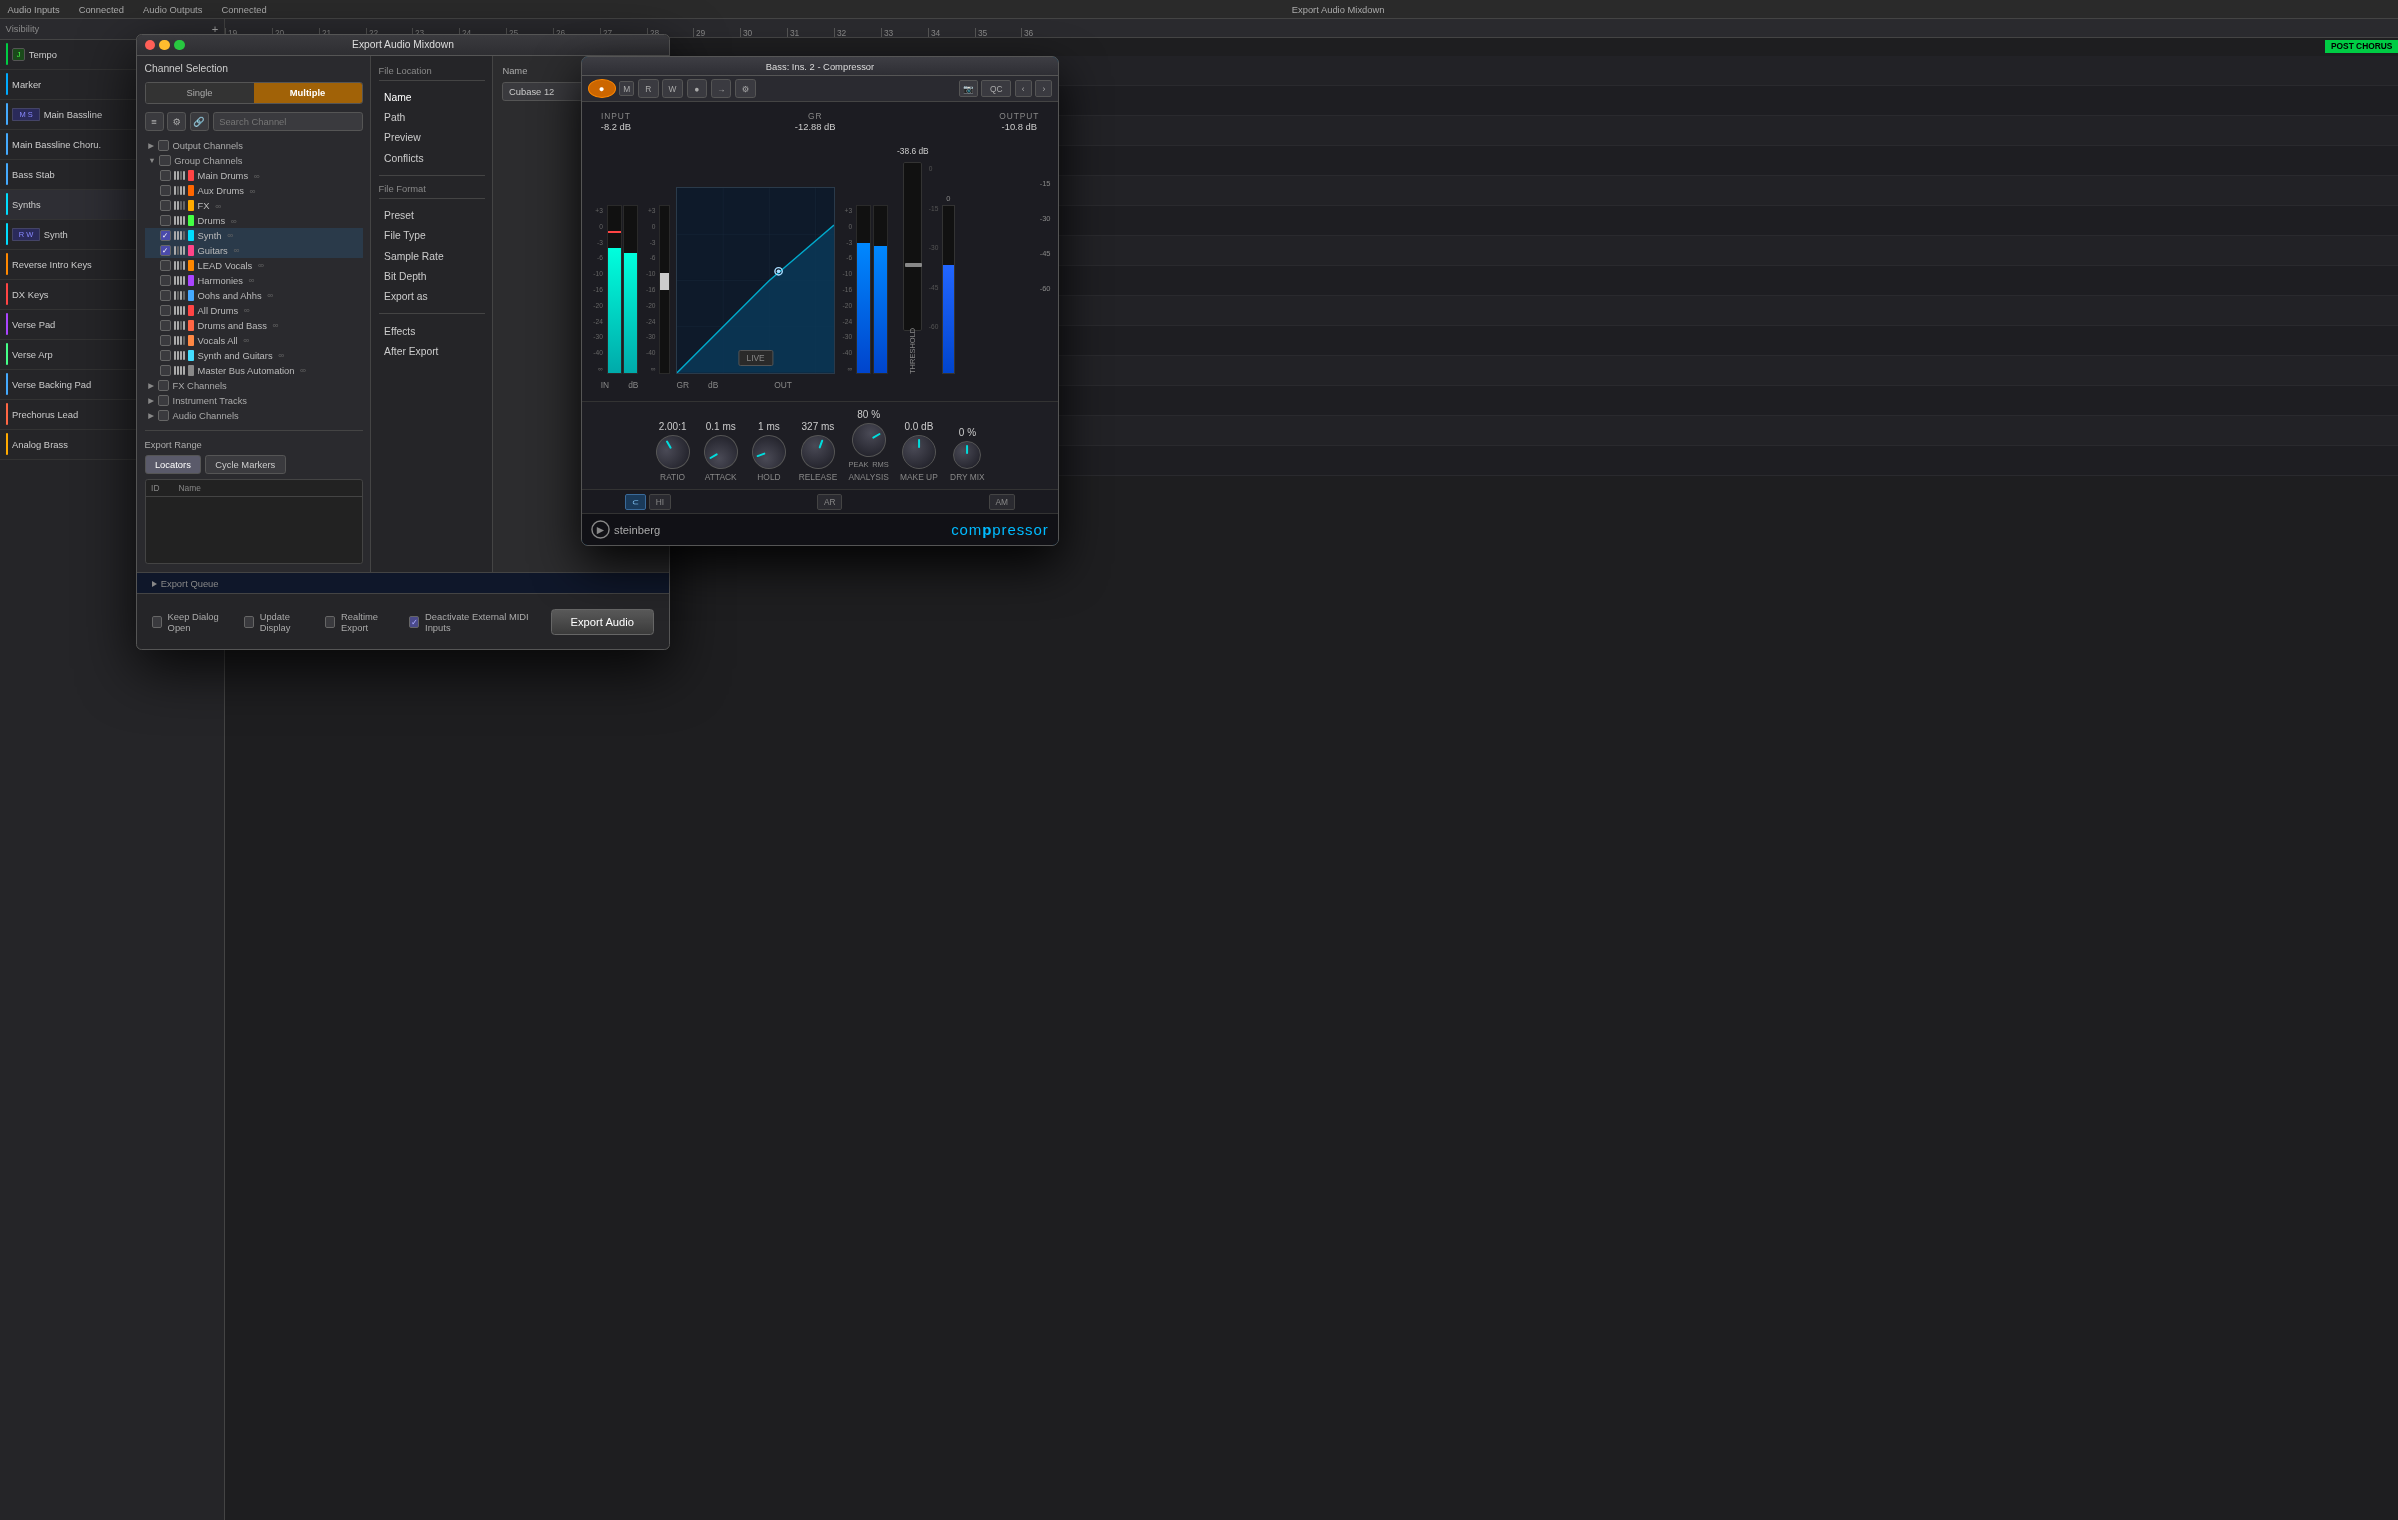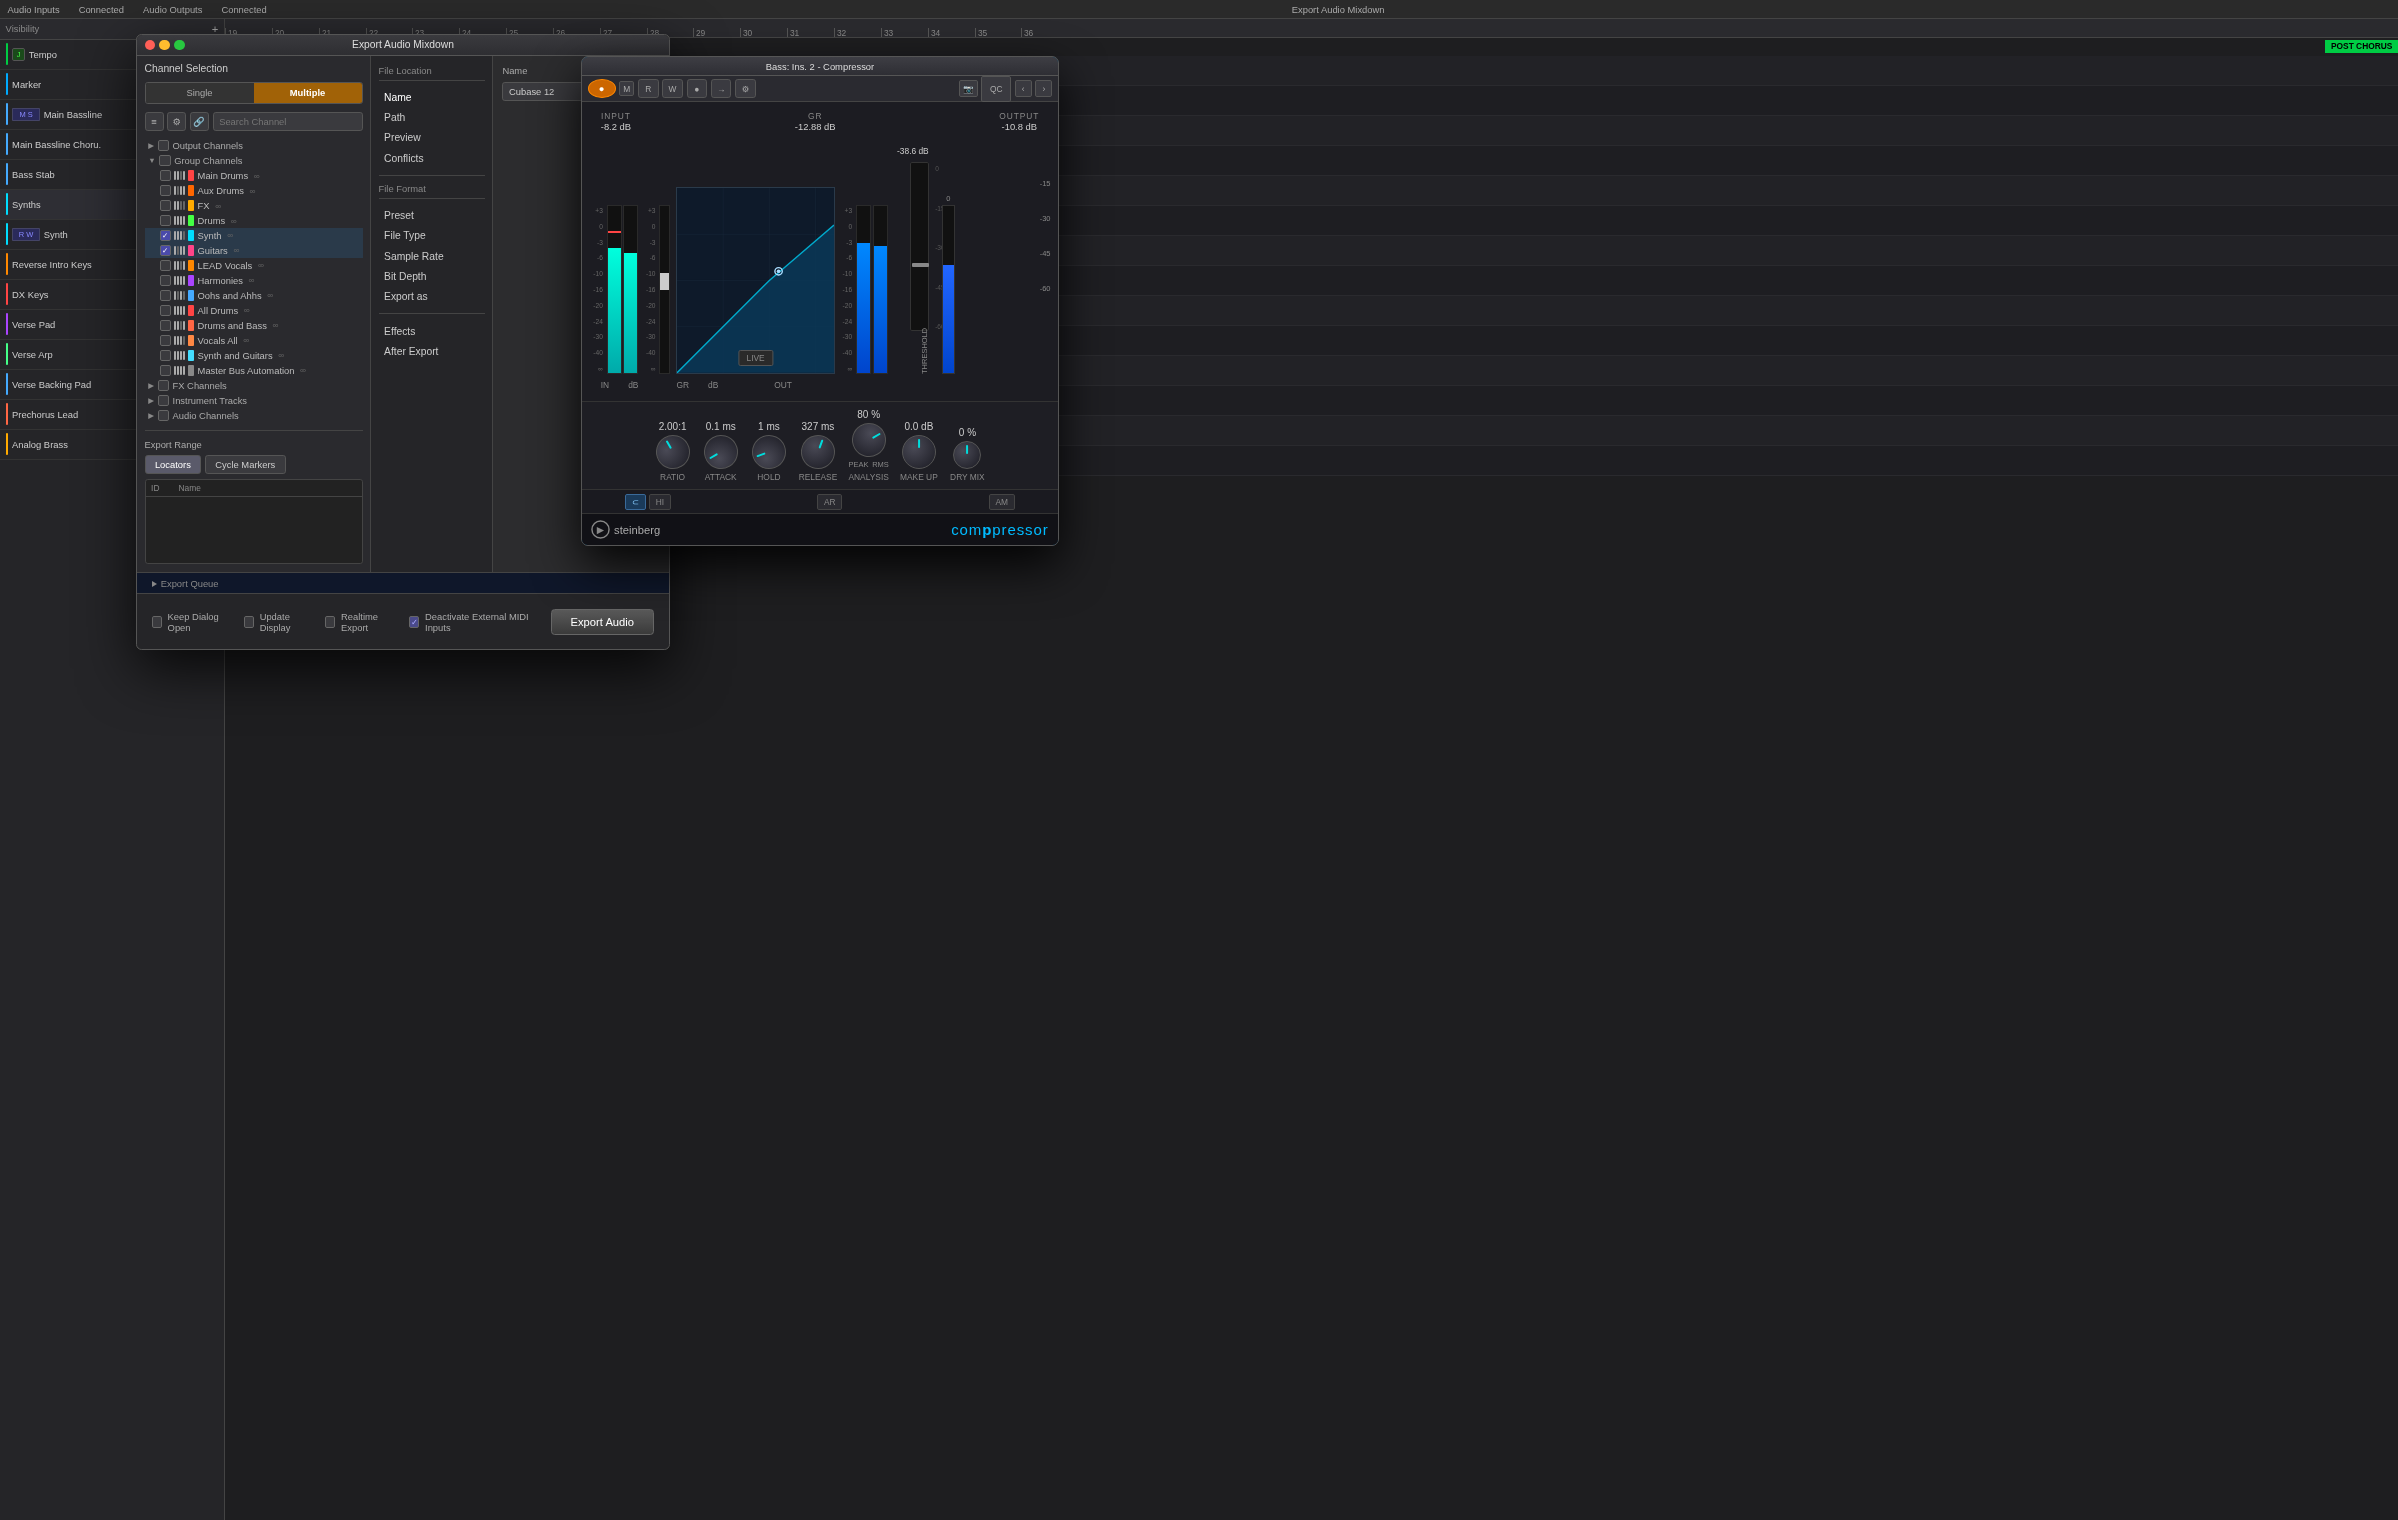--- a/index.html
+++ b/index.html
@@ -1198,21 +1198,21 @@
     <div class="comp-toolbar">
       <div style="width:28px; height:19px; background:#cc6600; border-radius:50%; display:flex; align-items:center; justify-content:center; font-size:9.4px; color:#fff; cursor:pointer; border:0.9px solid #ff8800;">●</div>
       <div style="width:15px; height:15px; background:#3a3a40; border:0.9px solid #555; border-radius:1.9px; font-size:8.4px; color:#aaa; display:flex; align-items:center; justify-content:center; cursor:pointer;">M</div>
       <button class="comp-toolbar-btn">R</button>
       <button class="comp-toolbar-btn">W</button>
       <button class="comp-toolbar-btn">●</button>
       <button class="comp-toolbar-btn">→</button>
       <button class="comp-toolbar-btn">⚙</button>
       <div style="margin-left:auto; display:flex; gap:3.7px; align-items:center;">
         <button style="width:19px; height:17px; background:#3a3a40; border:0.9px solid #555; border-radius:1.9px; color:#aaa; font-size:8.4px; cursor:pointer;">📷</button>
-        <button style="padding:0 7.5px; height:26px; background:#3a3a40; border:0.9px solid #555; border-radius:1.9px; color:#aaa; font-size:8.4px; cursor:pointer;">QC</button>
+        <button style="padding:0 7.5px; height:17px; background:#3a3a40; border:0.9px solid #555; border-radius:1.9px; color:#aaa; font-size:8.4px; cursor:pointer;">QC</button>
         <button style="width:17px; height:17px; background:#3a3a40; border:0.9px solid #555; border-radius:1.9px; color:#aaa; font-size:8.4px; cursor:pointer;">‹</button>
         <button style="width:17px; height:17px; background:#3a3a40; border:0.9px solid #555; border-radius:1.9px; color:#aaa; font-size:8.4px; cursor:pointer;">›</button>
       </div>
     </div>
 
     <div style="background:#1c1c22; padding:9.4px; display:flex; gap:7.5px;">
 
       <div style="display:flex; flex-direction:column; gap:3.7px; width:100%;">
 
         <div style="display:flex; justify-content:space-between; padding:0 9.4px; margin-bottom:10px;">
@@ -1313,21 +1313,21 @@
                 <span>∞</span>
             </div>
             <div style="width:15px; height:169px; background:#111; border:0.9px solid #2a2a2a; position:relative;">
               <div style="position:absolute; bottom:0; width:100%; height:78%; background:linear-gradient(0deg, #0044cc, #0088ff);"></div>
             </div>
             <div style="width:15px; height:169px; background:#111; border:0.9px solid #2a2a2a; position:relative;">
               <div style="position:absolute; bottom:0; width:100%; height:76%; background:linear-gradient(0deg, #0044cc, #0088ff);"></div>
             </div>
           </div>
 
-          <div style="display:flex; flex-direction:column; align-items:flex-end; gap:6px; margin-left:3.7px;">
+          <div style="display:flex; flex-direction:column; align-items:center; gap:6px; margin-left:3.7px;">
             <div style="font-size:8.4px; color:#ccc; white-space:nowrap;">-38.6 dB</div>
             <div style="display:flex; gap:0; align-items:stretch;">
               <div style="width:19px; height:169px; background:#111; border:0.9px solid #333; position:relative; border-radius:1.9px; cursor:pointer;">
                 <div style="position:absolute; top:60%; width:17px; height:3.7px; background:#888888; border-radius:0.9px; left:0.9px;"></div>
 
                 <div style="position:absolute; top:0; right:-17px; height:169px; display:flex; flex-direction:column; justify-content:space-between; font-size:6.6px; color:#555; padding:1.9px 0;">
                   <span>0</span>
                     <span>-15</span>
                     <span>-30</span>
                     <span>-45</span>

